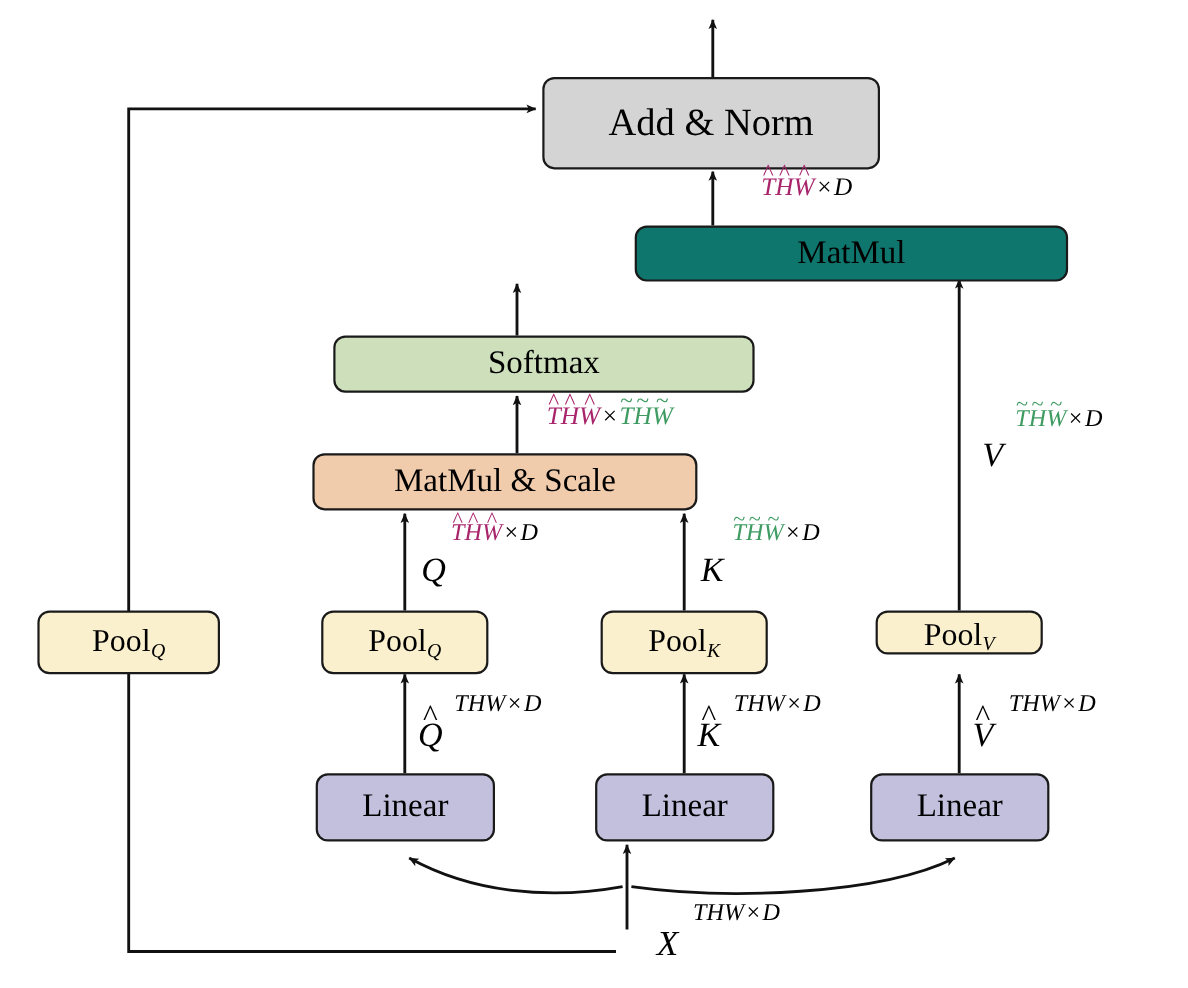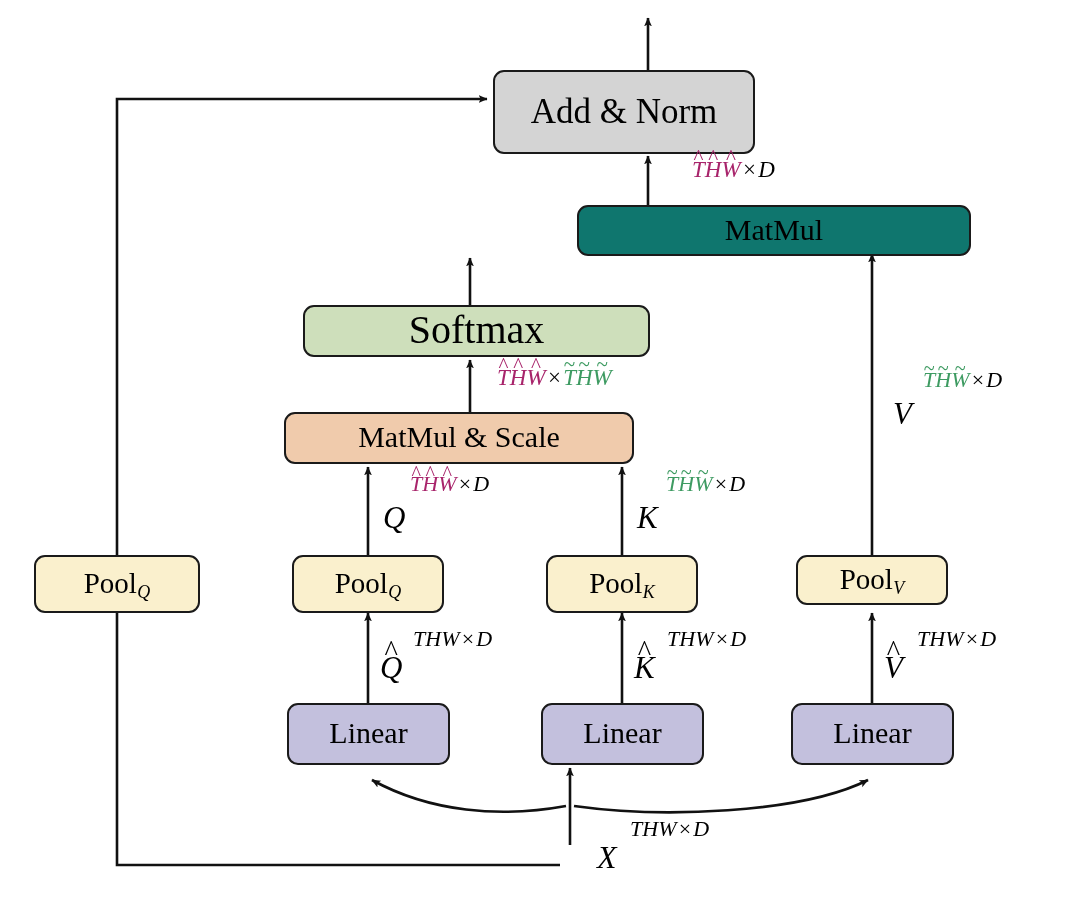--- a/index.html
+++ b/index.html
@@ -118,49 +118,49 @@
       <path d="M570,845 L570,768" marker-end="url(#ah)"></path>
 
       <path d="M566,806 C500,818 430,812 372,780" marker-end="url(#ah)"></path>
 
       <path d="M574,806 C660,818 800,814 868,780" marker-end="url(#ah)"></path>
 
       <path d="M560,865 L117,865 L117,99 L487,99" marker-end="url(#ah)"></path>
     </g>
   </svg>
 
-  <div class="node" style="left:493px; top:70px; width:262px; height:84px; background:#D4D4D4; font-size:35px;">
+  <div class="node" style="left:493px; top:70px; width:307px; height:84px; background:#D4D4D4; font-size:35px;">
     <span class="lbl">Add &amp; Norm</span>
   </div>
 
   <div class="node" style="left:577px; top:205px; width:394px; height:51px; background:#0f766e; font-size:30px;">
     <span class="lbl">MatMul</span>
   </div>
 
-  <div class="node" style="left:303px; top:305px; width:347px; height:52px; background:#CEDFBB; font-size:40px;">
+  <div class="node" style="left:303px; top:305px; width:383px; height:52px; background:#CEDFBB; font-size:30px;">
     <span class="lbl">Softmax</span>
   </div>
 
   <div class="node" style="left:284px; top:412px; width:350px; height:52px; background:#F0CBAC; font-size:30px;">
     <span class="lbl">MatMul &amp; Scale</span>
   </div>
 
   <div class="node" style="left:34px; top:555px; width:166px; height:58px; background:#FAF0CD; font-size:29px;">
     <span class="lbl"><span>Pool</span><sub>Q</sub></span>
   </div>
 
   <div class="node" style="left:292px; top:555px; width:152px; height:58px; background:#FAF0CD; font-size:29px;">
     <span class="lbl"><span>Pool</span><sub>Q</sub></span>
   </div>
 
   <div class="node" style="left:546px; top:555px; width:152px; height:58px; background:#FAF0CD; font-size:29px;text-align:right;">
     <span class="lbl"><span>Pool</span><sub>K</sub></span>
   </div>
 
-  <div class="node" style="left:796px; top:555px; width:152px; height:50px; background:#FAF0CD; font-size:29px;">
+  <div class="node" style="left:796px; top:555px; width:152px; height:40px; background:#FAF0CD; font-size:29px;align-items:flex-end;">
     <span class="lbl"><span>Pool</span><sub>V</sub></span>
   </div>
 
   <div class="node" style="left:287px; top:703px; width:163px; height:62px; background:#C3C0DD; font-size:30px;">
     <span class="lbl">Linear</span>
   </div>
 
   <div class="node" style="left:541px; top:703px; width:163px; height:62px; background:#C3C0DD; font-size:30px;">
     <span class="lbl">Linear</span>
   </div>

